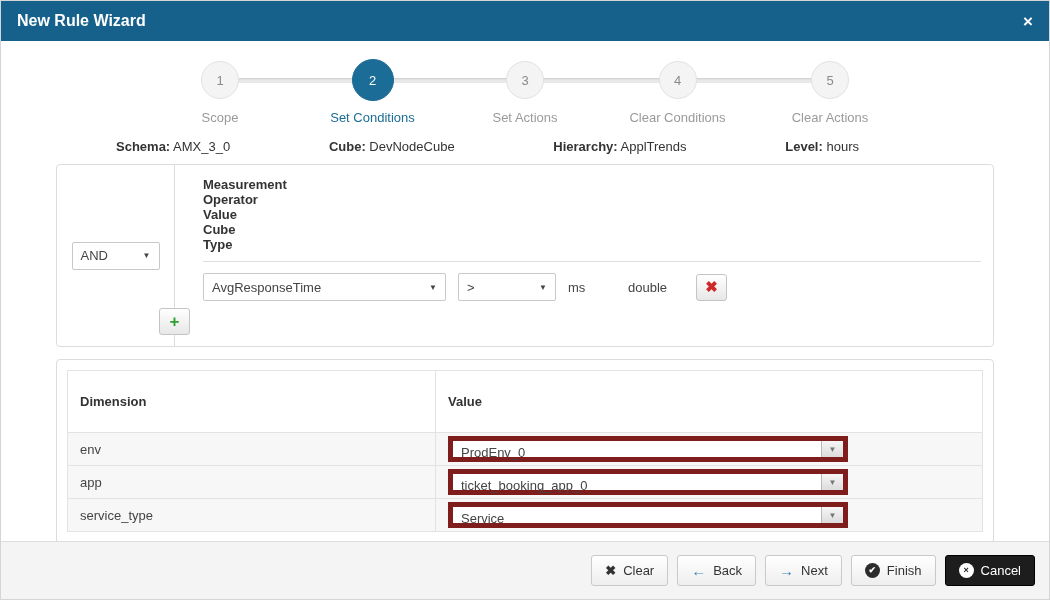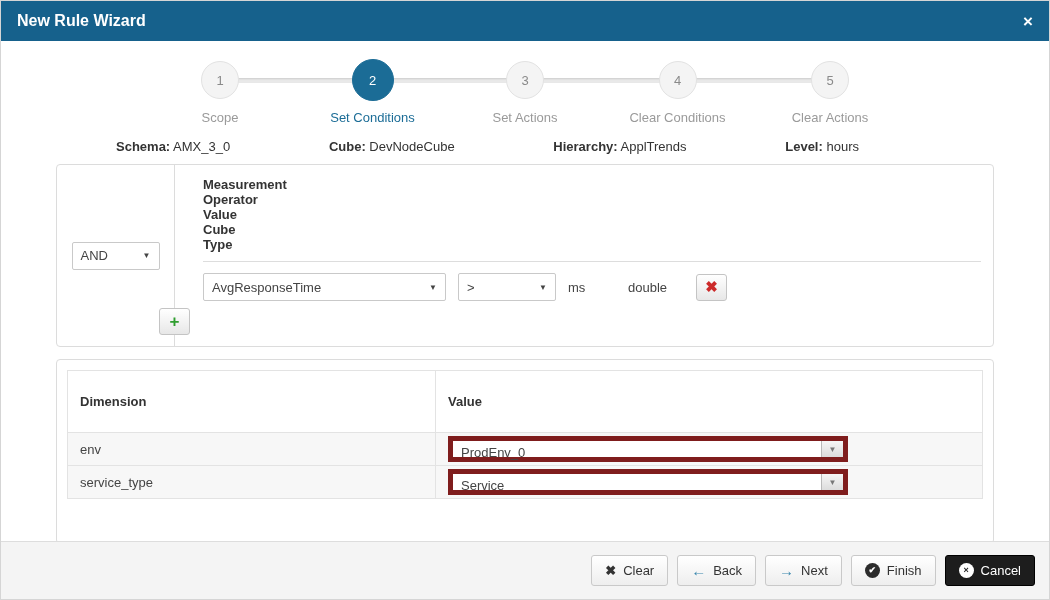--- a/index.html
+++ b/index.html
@@ -320,20 +320,29 @@
       <tr>
         <td>env</td>
         <td>
           <span class="combobox">
             <span class="cb-text">ProdEnv_0</span>
             <span class="cb-btn">▼</span>
           </span>
         </td>
       </tr>
       <tr>
+        <td>app</td>
+        <td>
+          <span class="combobox">
+            <span class="cb-text">ticket_booking_app_0</span>
+            <span class="cb-btn">▼</span>
+          </span>
+        </td>
+      </tr>
+      <tr>
         <td>service_type</td>
         <td>
           <span class="combobox">
             <span class="cb-text">Service</span>
             <span class="cb-btn">▼</span>
           </span>
         </td>
       </tr>
     </tbody>
   </table>

